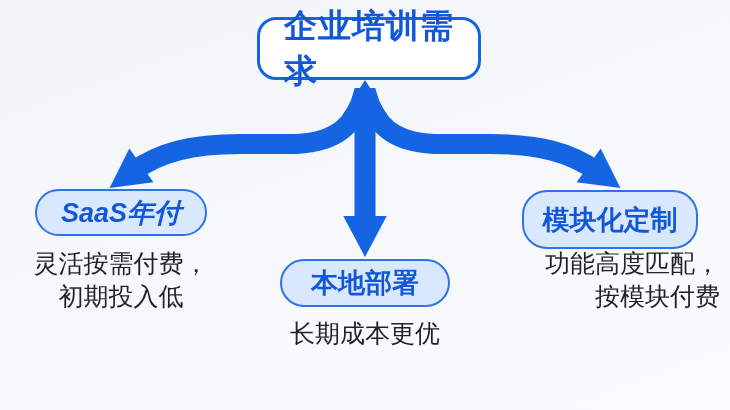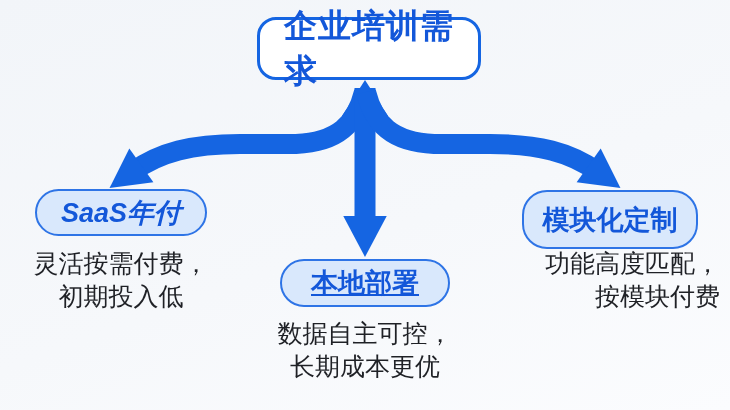--- a/index.html
+++ b/index.html
@@ -35,21 +35,21 @@
     position: absolute;
     box-sizing: border-box;
     background: var(--pill-fill, #D9E8FC);
     border: 2px solid var(--pill-border, #2E74E6);
     border-radius: 25px;
     display: flex; align-items: center; justify-content: center;
     font-size: 27px; font-weight: bold;
     color: var(--node-text-blue, #1357D9);
   }
   .pill-left   { left: 35px;  top: 189px; width: 172px; height: 47px; font-style: italic; }
-  .pill-center { left: 280px; top: 259px; width: 170px; height: 48px; text-decoration: underline; }
+  .pill-center { left: 280px; top: 259px; width: 170px; height: 48px; }
   .pill-right  { left: 522px; top: 190px; width: 176px; height: 59px; }
   .body-text {
     position: absolute;
     width: 220px;
     text-align: center;
     font-size: 25px;
     line-height: 33px;
     font-weight: 500;
     color: var(--body-text, #1F2126);
     white-space: nowrap;
@@ -84,21 +84,20 @@
   </div>
   <div class="body-text body-left">
     <div>灵活按需付费，</div>
     <div>初期投入低</div>
   </div>
 
   <div class="pill pill-center">
     <span>本地部署</span>
   </div>
   <div class="body-text body-center">
-    <div>数据自主可控，</div>
     <div>长期成本更优</div>
   </div>
 
   <div class="pill pill-right">
     <span>模块化定制</span>
   </div>
   <div class="body-text body-right">
     <div>功能高度匹配，</div>
     <div>按模块付费</div>
   </div>

